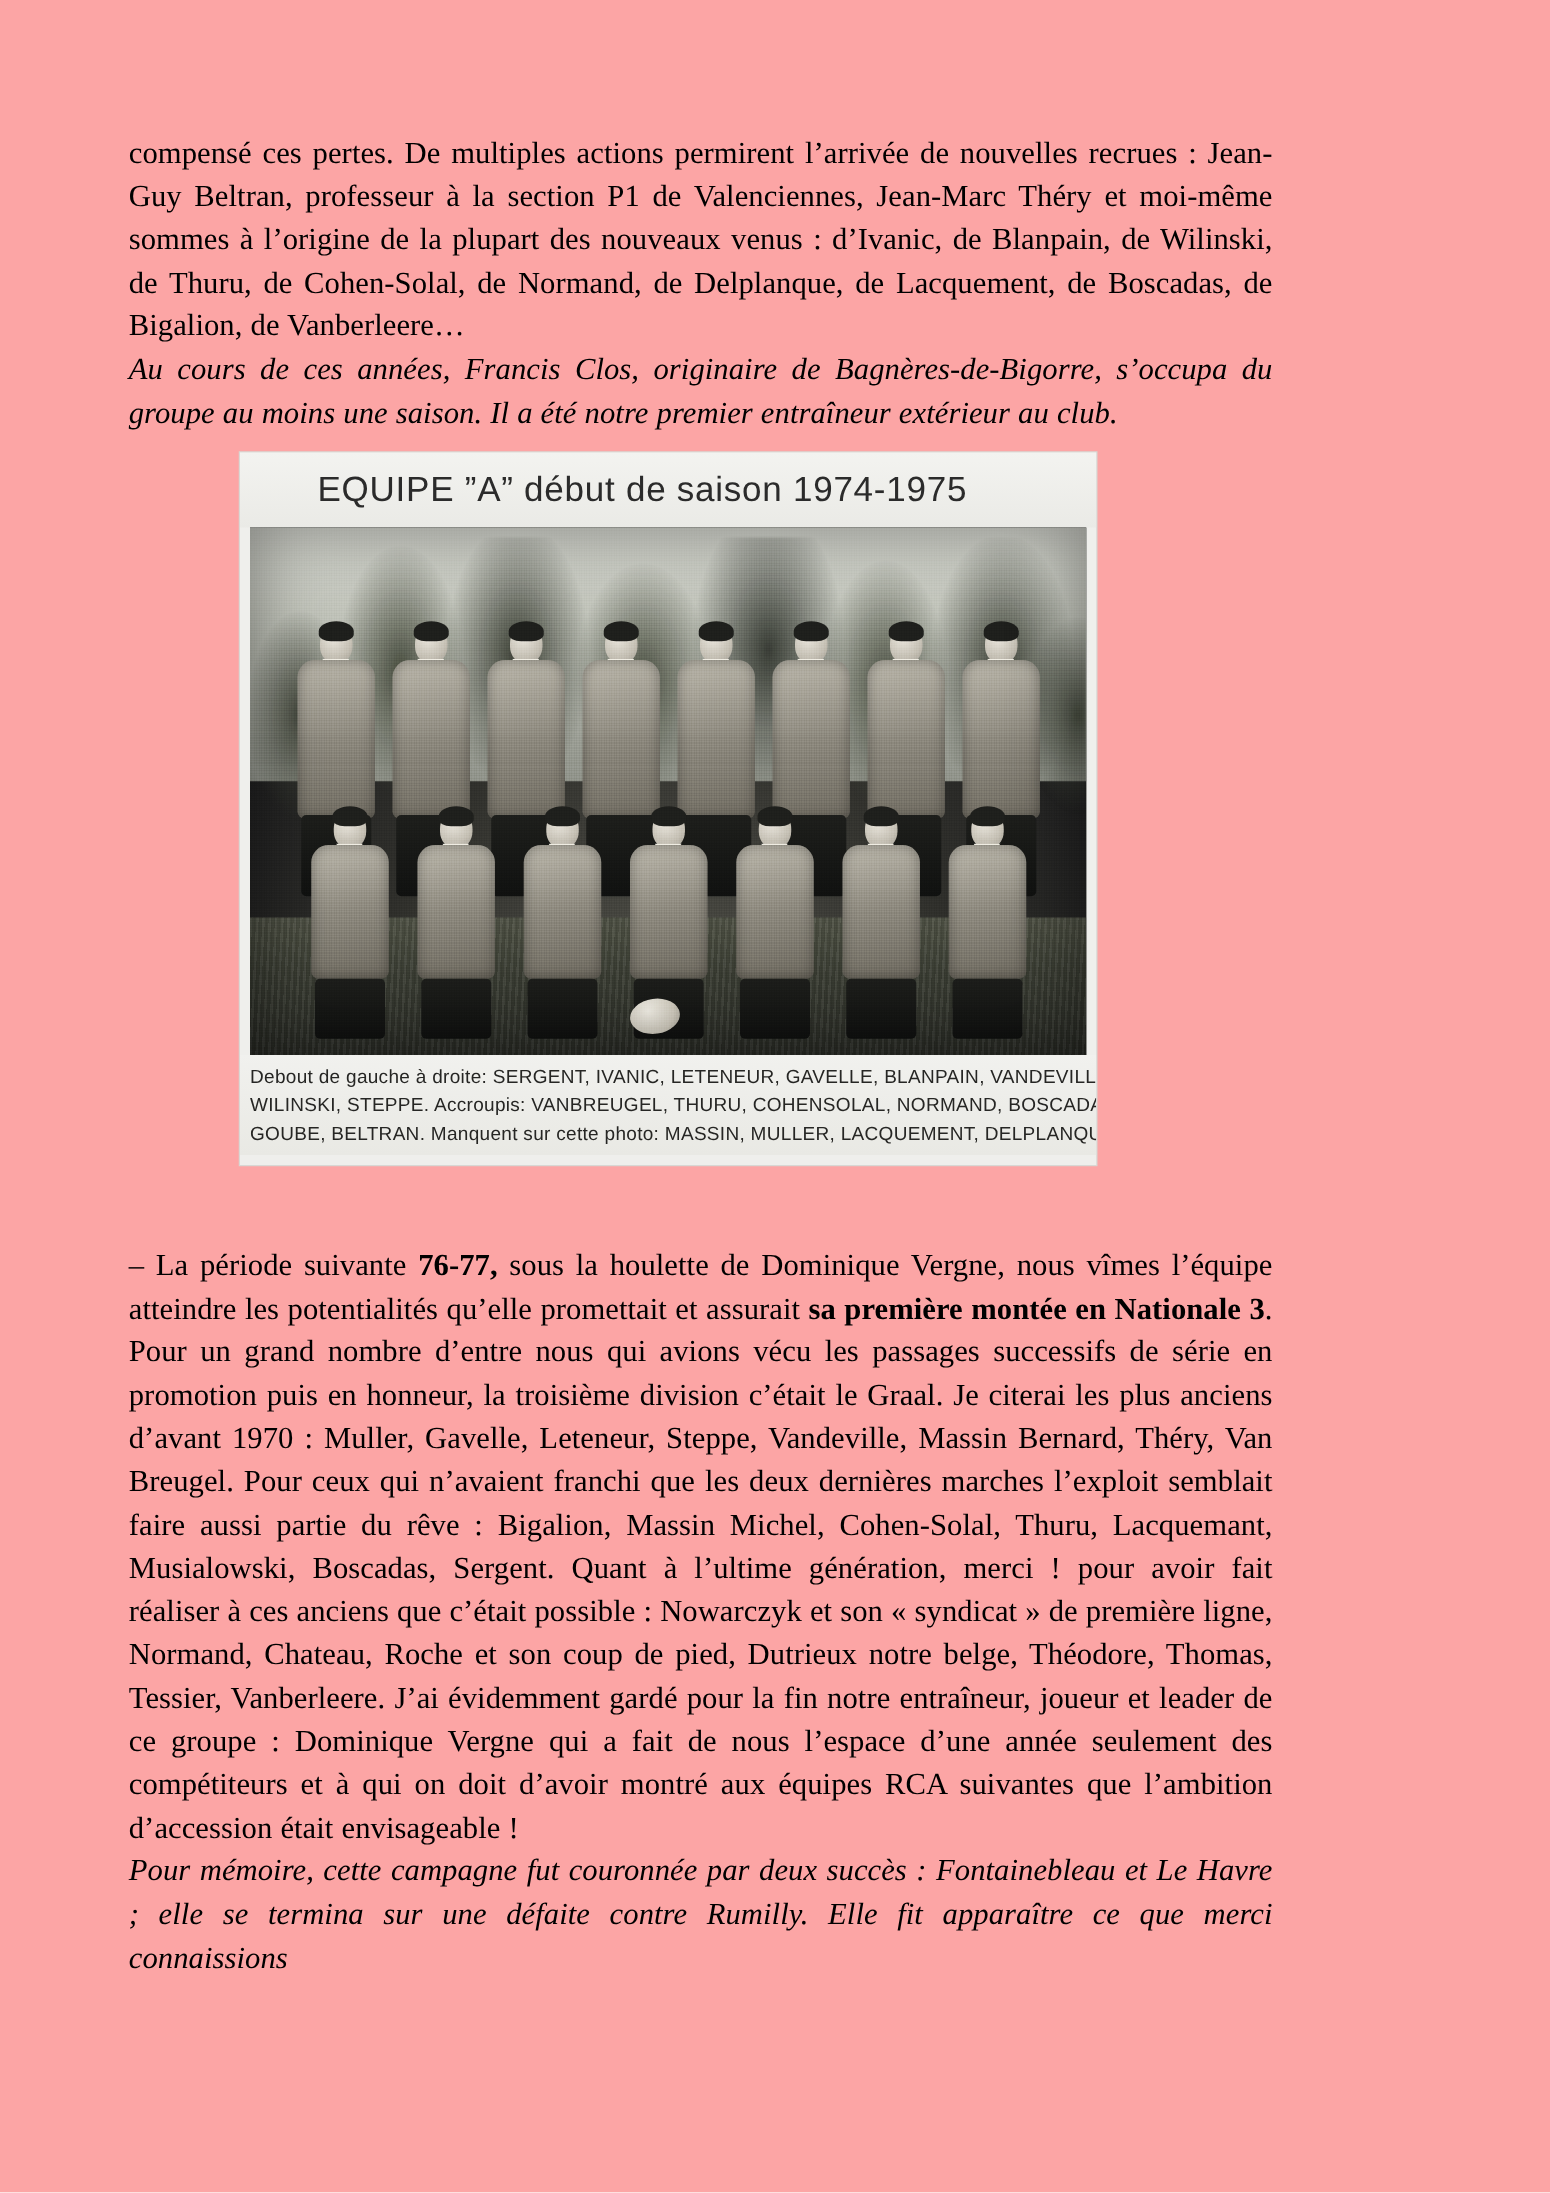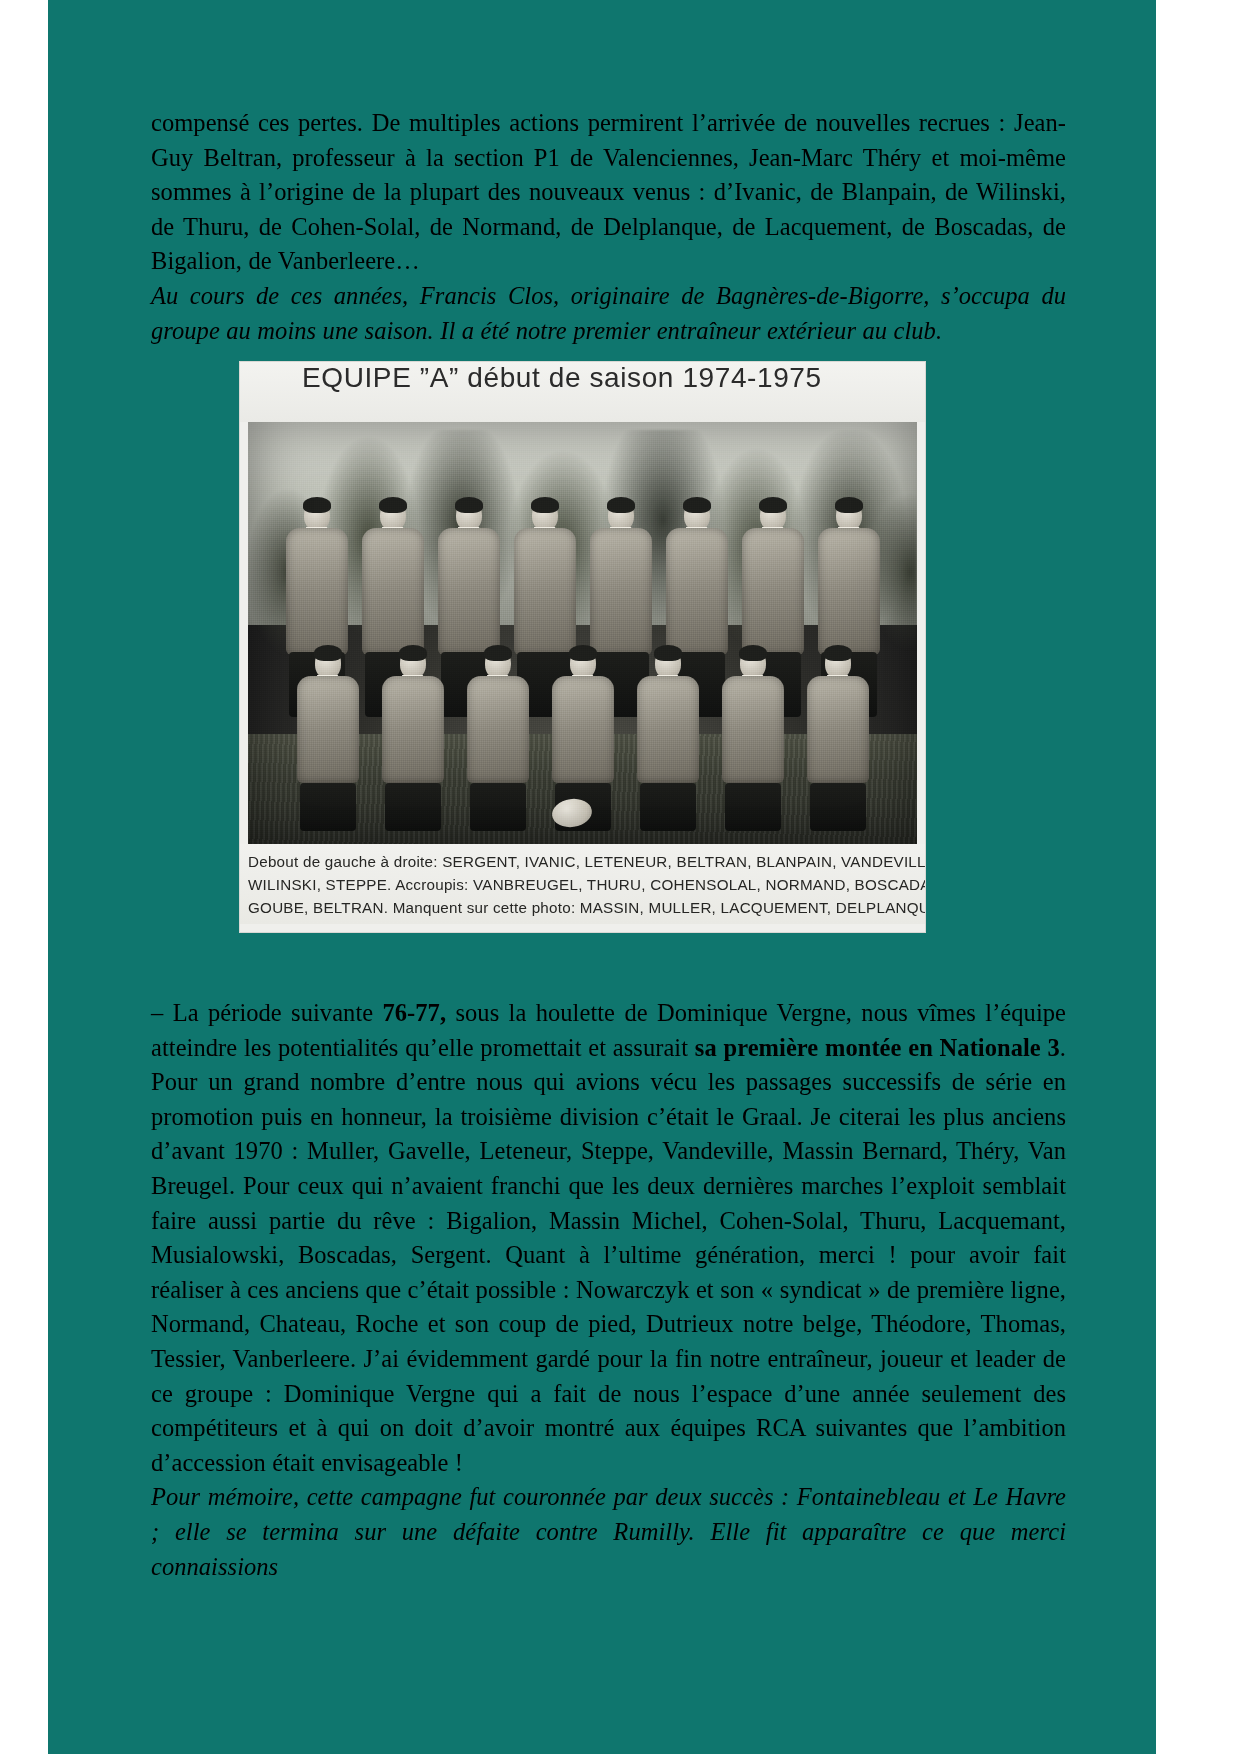--- a/index.html
+++ b/index.html
@@ -3,27 +3,26 @@
 <meta charset="utf-8">
 <style>
   html, body {
     margin: 0;
     padding: 0;
     background: #ffffff;
   }
 
   .page {
     position: relative;
-    width: 1108px;
+    width: 1240px;
     height: 1754px;
-    background: #0f766e;
+    background: #fca5a5;
     overflow: hidden;
     font-family: "Liberation Serif", "DejaVu Serif", serif;
     color: #000000;
-    margin-left: 48px;
   }
 
   .content {
     position: absolute;
     left: 103px;
     top: 106px;
     width: 915px;
   }
 
   p.body-text {
@@ -53,20 +52,21 @@
     background: #efefec;
     box-shadow: 0 0 0 1px #d8d8d4;
     overflow: hidden;
   }
 
   .photo-title-band {
     position: relative;
     height: 60px;
     background: linear-gradient(180deg,#f3f3f0 0%, #eaeae6 100%);
     display: flex;
+    align-items: center;
     padding-left: 62px;
     box-sizing: border-box;
   }
 
   .photo-title {
     font-family: "Liberation Sans", "DejaVu Sans", sans-serif;
     font-size: 28px;
     font-weight: 500;
     letter-spacing: 0.6px;
     color: #2b2b2b;
@@ -323,21 +323,21 @@
             <span class="legs"></span>
           </div>
       </div>
 
       <div class="ball"></div>
       <div class="grain"></div>
       <div class="vignette"></div>
     </div>
 
     <figcaption class="photo-caption">
-      <div class="caption-line">Debout de gauche à droite: SERGENT,  IVANIC,  LETENEUR,  BELTRAN,  BLANPAIN,  VANDEVILL</div>
+      <div class="caption-line">Debout de gauche à droite: SERGENT,  IVANIC,  LETENEUR,  GAVELLE,  BLANPAIN,  VANDEVILL</div>
       <div class="caption-line">WILINSKI, STEPPE. Accroupis: VANBREUGEL,  THURU,  COHENSOLAL,  NORMAND,  BOSCADAS</div>
       <div class="caption-line">GOUBE,  BELTRAN. Manquent sur cette photo: MASSIN,  MULLER,  LACQUEMENT,  DELPLANQUE</div>
     </figcaption>
   </figure>
 
   <div class="content-lower">
     <p class="body-text">
       <span>– La période suivante </span><strong>76-77,</strong><span> sous la houlette de Dominique Vergne, nous vîmes l’équipe atteindre les potentialités qu’elle promettait et assurait </span><strong>sa première montée en Nationale 3</strong><span>. Pour un grand nombre d’entre nous qui avions vécu les passages successifs de série en promotion puis en honneur, la troisième division c’était le Graal. Je citerai les plus anciens d’avant 1970 : Muller, Gavelle, Leteneur, Steppe, Vandeville, Massin Bernard, Théry, Van Breugel. Pour ceux qui n’avaient franchi que les deux dernières marches l’exploit semblait faire aussi partie du rêve : Bigalion, Massin Michel, Cohen-Solal, Thuru, Lacquemant, Musialowski, Boscadas, Sergent. Quant à l’ultime génération, merci ! pour avoir fait réaliser à ces anciens que c’était possible : Nowarczyk et son « syndicat » de première ligne, Normand, Chateau, Roche et son coup de pied, Dutrieux notre belge, Théodore, Thomas, Tessier, Vanberleere. J’ai évidemment gardé pour la fin notre entraîneur, joueur et leader de ce groupe : Dominique Vergne qui a fait de nous l’espace d’une année seulement des compétiteurs et à qui on doit d’avoir montré aux équipes RCA suivantes que l’ambition d’accession était envisageable !</span>
     </p>
     <p class="body-text">Pour mémoire, cette campagne fut couronnée par deux succès : Fontainebleau et Le Havre ; elle se termina sur une défaite contre Rumilly. Elle fit apparaître ce que merci connaissions</p>

